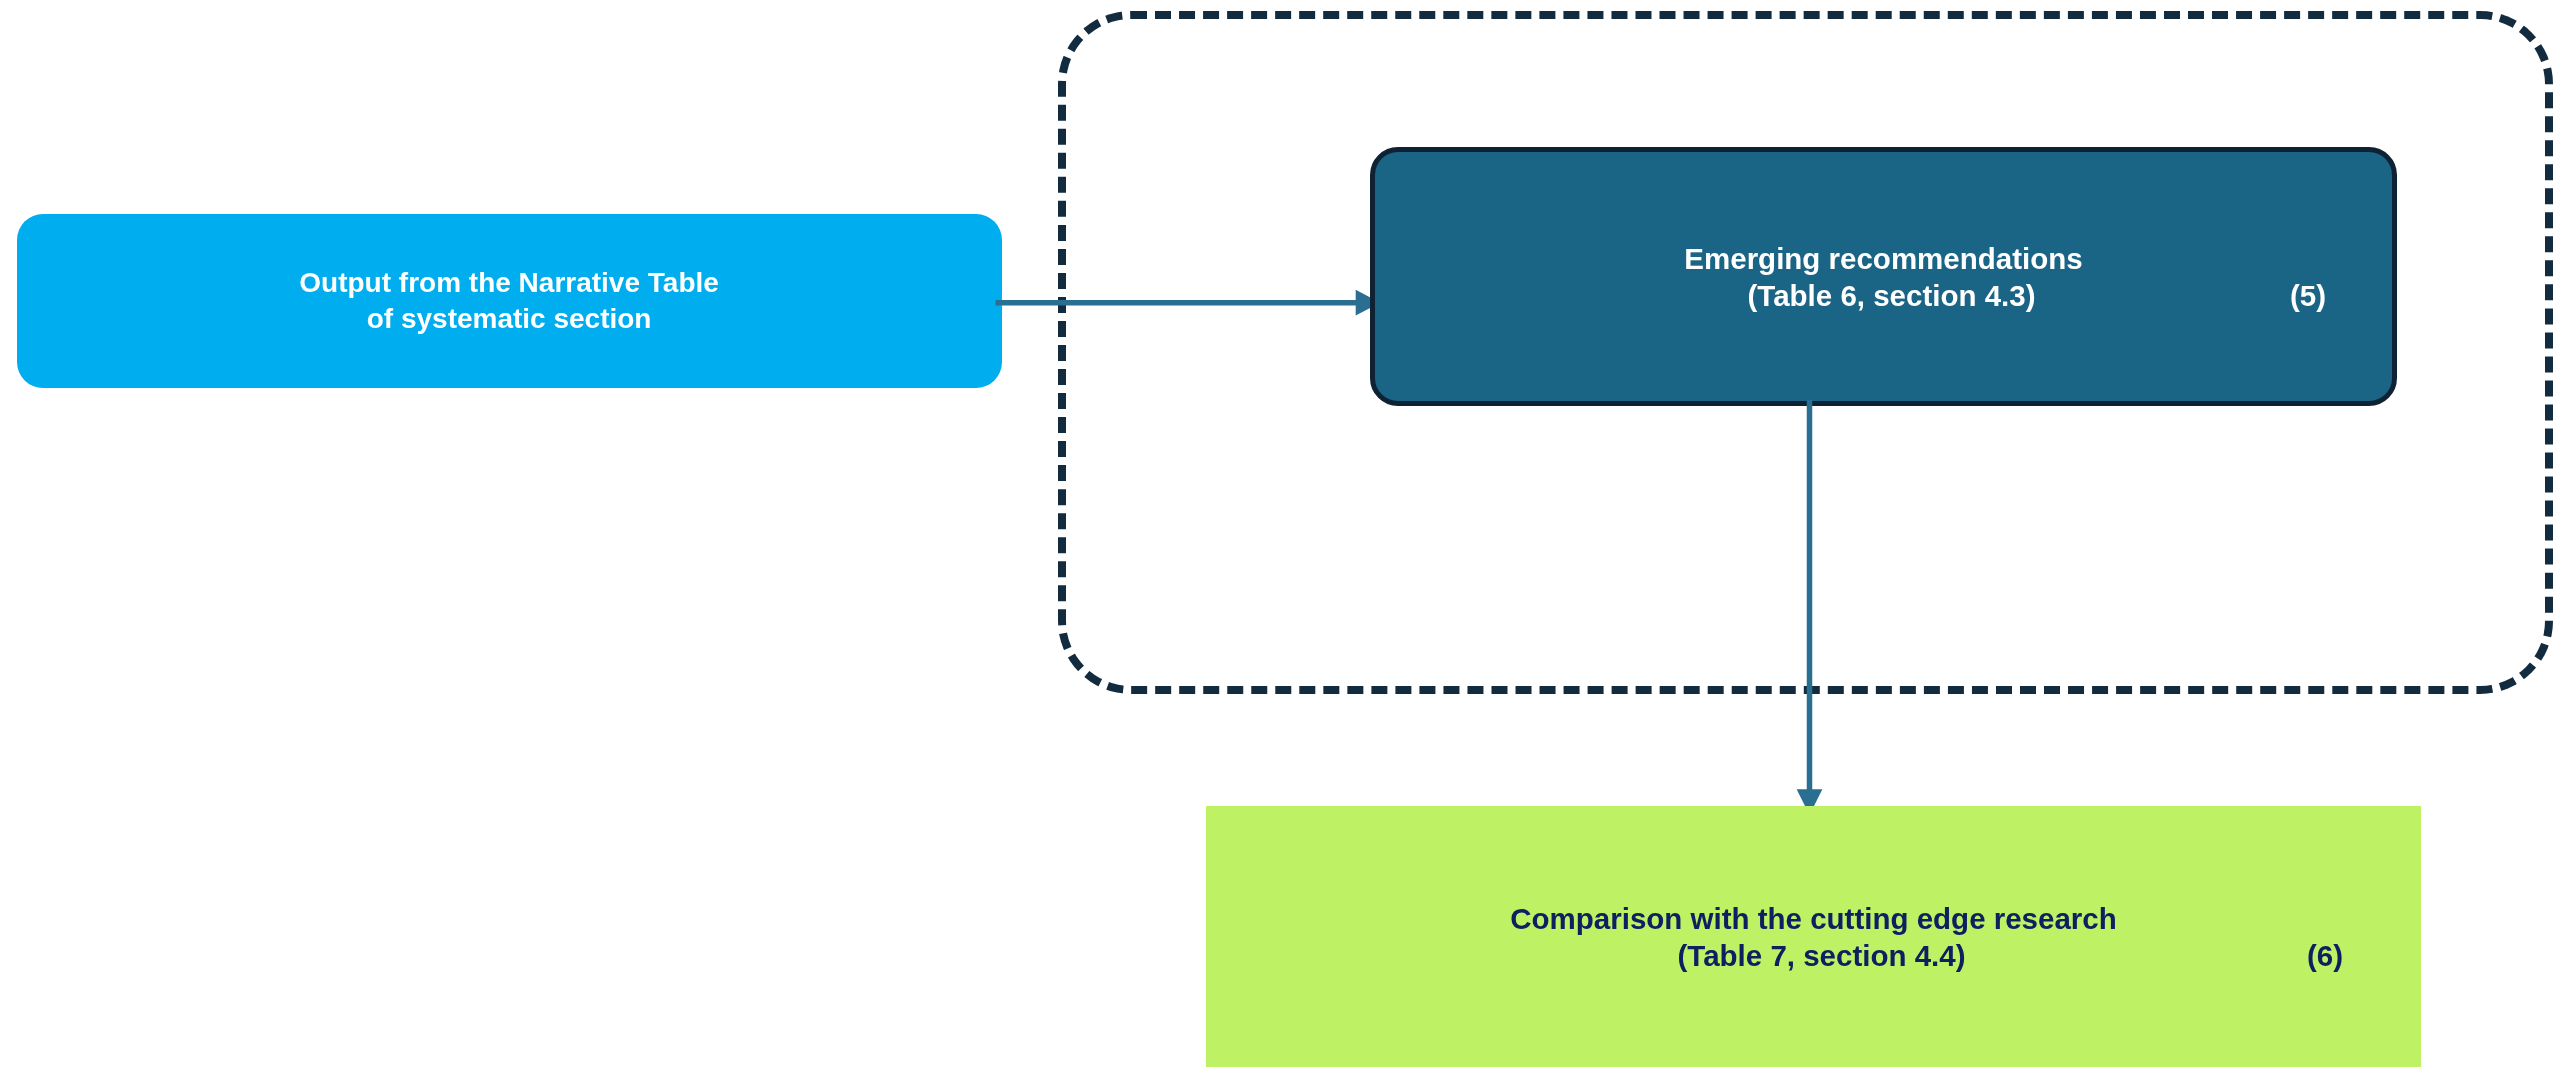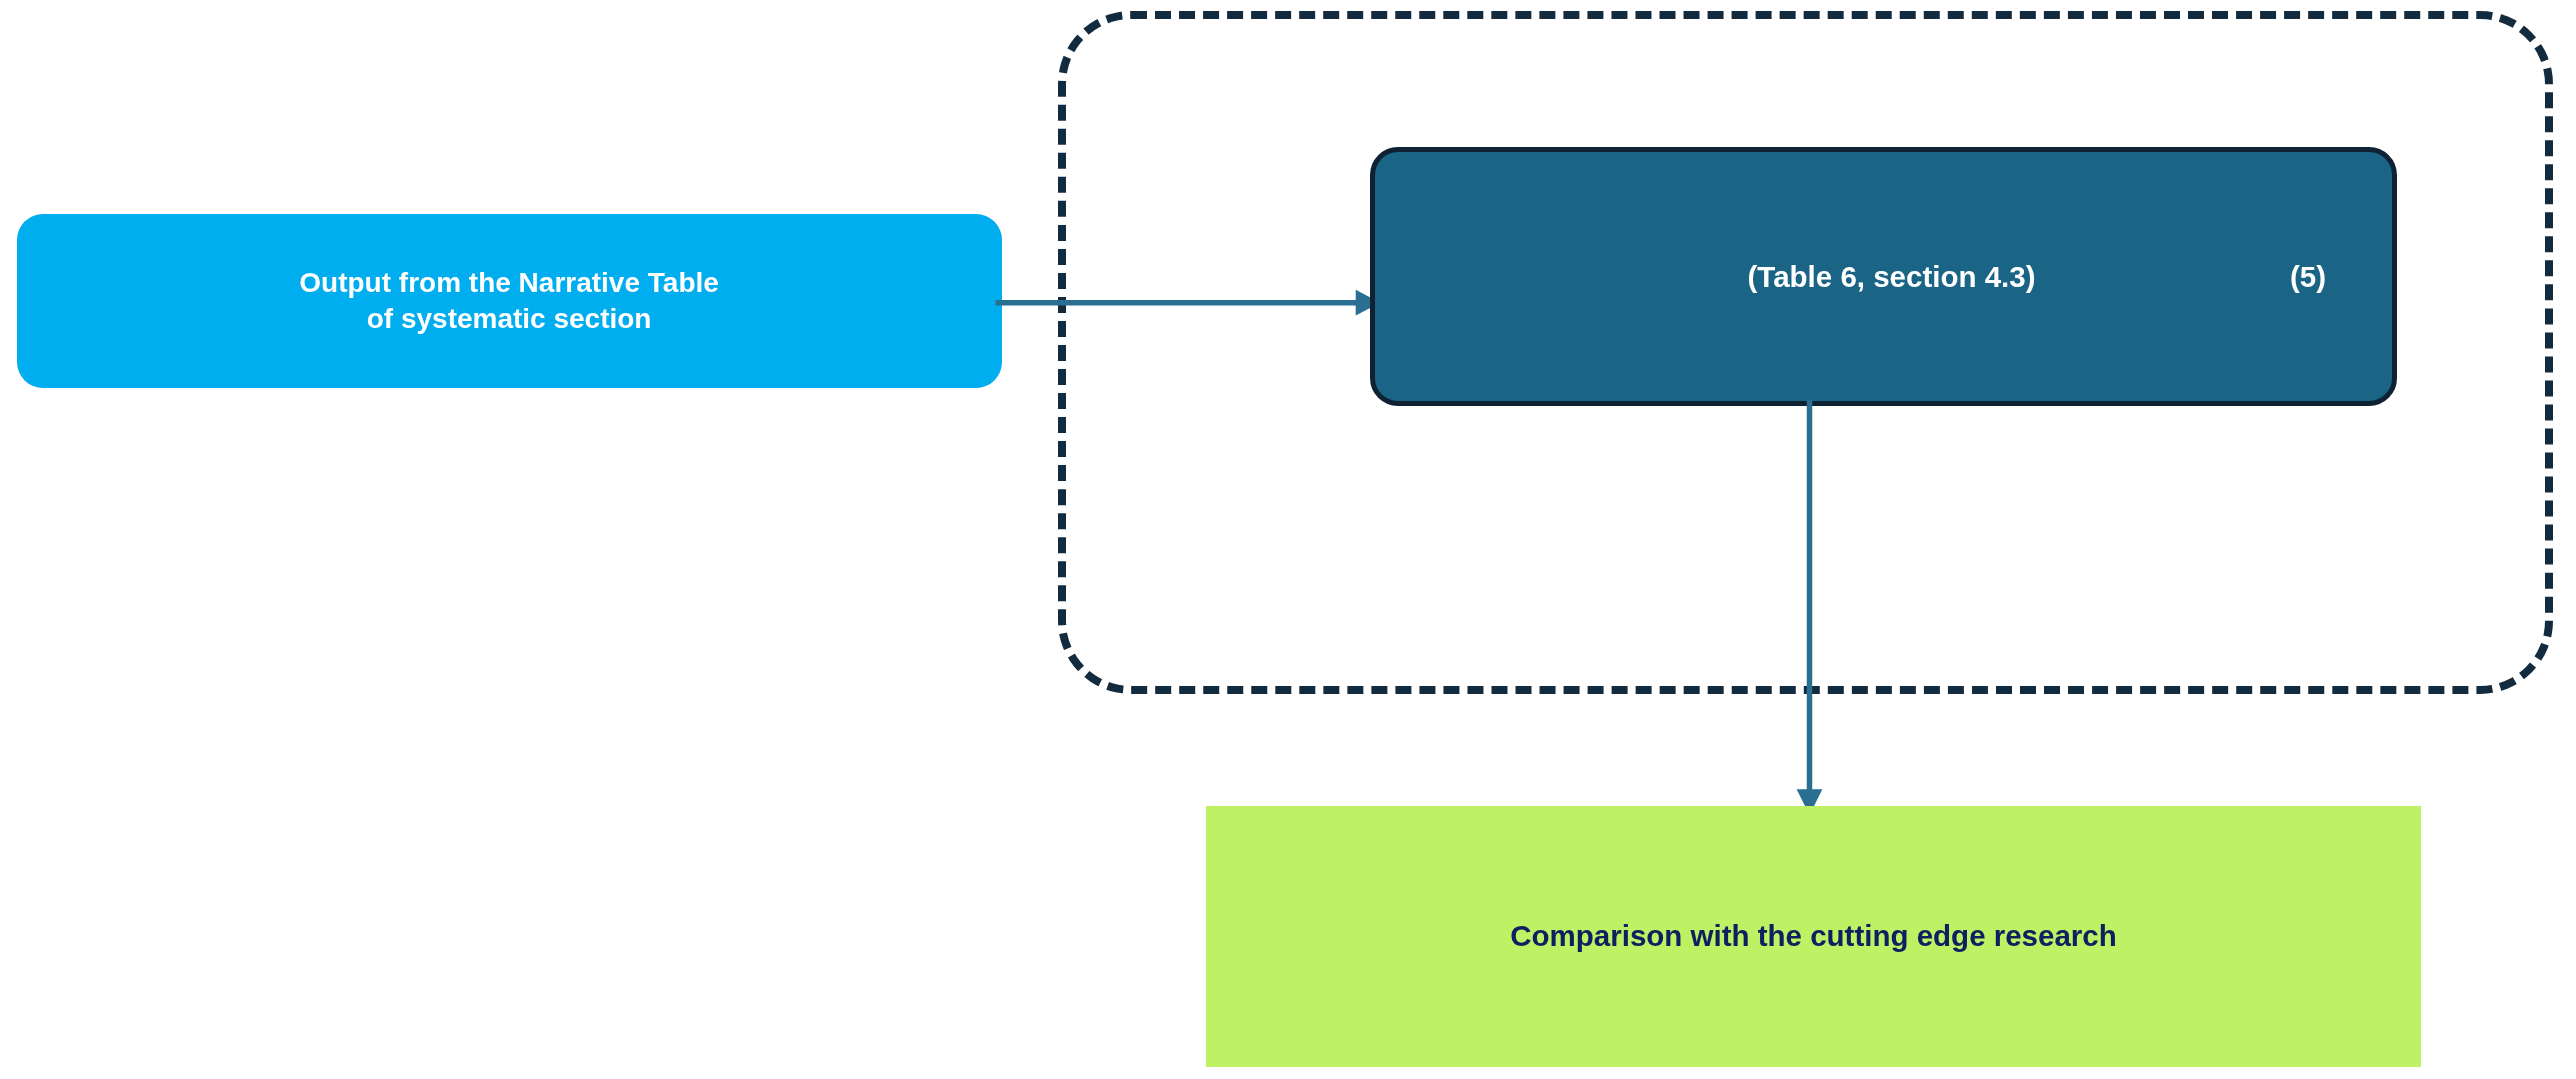--- a/index.html
+++ b/index.html
@@ -146,31 +146,36 @@
   </div>
 
   <div class="connector conn-h">
     <svg width="387" height="49" viewBox="0 0 630 80">
       <line x1="0" y1="37" x2="592" y2="37" stroke="#2A6F92" stroke-width="9"></line>
       <polygon points="588,16 628,37 588,58" fill="#2A6F92"></polygon>
     </svg>
   </div>
 
   <div class="node box-emerging">
+    <span class="line">Emerging recommendations</span>
     <span class="line-with-ref">
       <span>(Table 6, section 4.3)</span>
       <span class="ref">(5)</span>
     </span>
   </div>
 
   <div class="connector conn-v">
     <svg width="49" height="418" viewBox="0 0 80 680">
       <line x1="40" y1="0" x2="40" y2="640" stroke="#2A6F92" stroke-width="9"></line>
       <polygon points="19,636 61,636 40,678" fill="#2A6F92"></polygon>
     </svg>
   </div>
 
   <div class="node box-comparison">
     <span class="line">Comparison with the cutting edge research</span>
+    <span class="line-with-ref">
+      <span>(Table 7, section 4.4)</span>
+      <span class="ref">(6)</span>
+    </span>
   </div>
 
 </div>
 
 
 </body></html>

